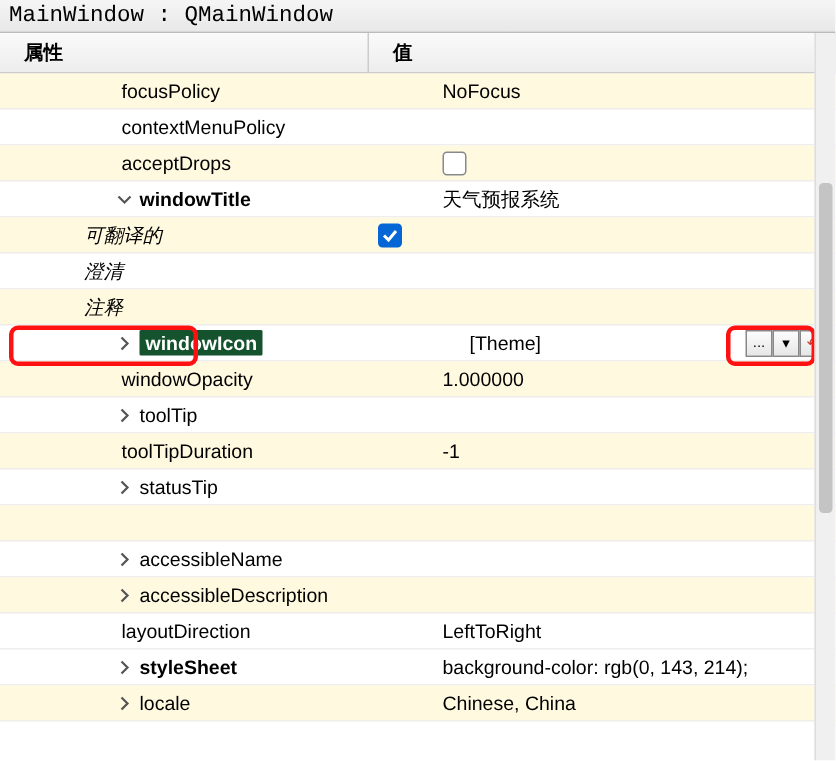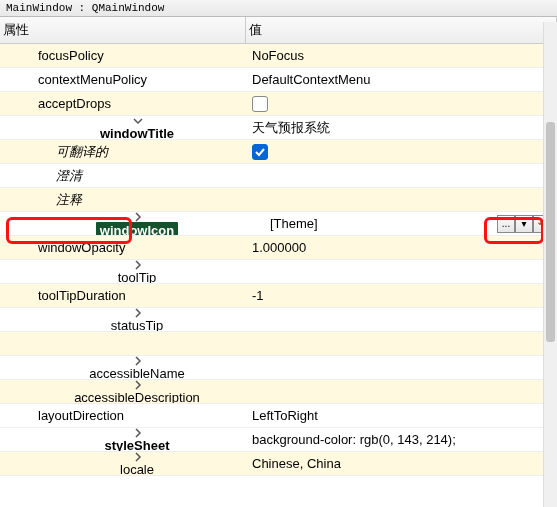--- a/index.html
+++ b/index.html
@@ -1,32 +1,32 @@
 <!DOCTYPE html>
 <html><head>
 <meta charset="utf-8">
 <style>
 * { margin: 0; padding: 0; box-sizing: border-box; font-family: "Segoe UI", Arial, sans-serif; font-size: 13px; }
 body { background: #fff; width: 557px; height: 507px; overflow: hidden; position: relative; }
-.title-bar { background: linear-gradient(#f5f5f5,#e8e8e8); border-bottom: 1px solid #bbb; padding: 2px 6px; font-family: "Courier New", monospace; font-size: 11px; }
+.title-bar { background: linear-gradient(#f5f5f5,#e8e8e8); border-bottom: 1px solid #bbb; padding: 2px 6px; font-family: "Courier New", monospace; font-size: 15px; }
 .header-row { display: flex; background: linear-gradient(#fafafa,#ededed); border-bottom: 1px solid #ccc; }
-.header-cell { padding: 4px 3px; border-right: 1px solid #ccc; }
+.header-cell { padding: 4px 16px; border-right: 1px solid #ccc; font-weight: bold; }
 .header-cell.col1 { width: 246px; }
 .header-cell.col2 { flex: 1; }
 .rows { }
 .row { display: flex; align-items: center; height: 24px; border-bottom: 1px solid #eee; }
 .row.alt { background: #fff9e0; }
 .row .prop-cell { width: 246px; display: flex; align-items: center; height: 100%; padding-right: 4px; overflow: hidden; }
 .row .val-cell { flex: 1; padding: 0 6px; display: flex; align-items: center; height: 100%; }
 .chev { width: 12px; height: 12px; display: inline-flex; align-items: center; justify-content: center; margin-left: 2px; color: #555; }
 .chev svg { width: 10px; height: 10px; }
-.indent-1 .prop-cell { padding-left: 38px; }
+.indent-1 .prop-cell { padding-left: 38px; margin-left: 43px; }
 .indent-2 .prop-cell { padding-left: 56px; font-style: italic; }
 .row.expando .prop-cell { padding-left: 4px; }
-.row.expando.indent-1 .prop-cell { padding-left: 32px; flex-direction: column; }
+.row.expando.indent-1 .prop-cell { padding-left: 32px; }
 .bold { font-weight: bold; }
 .selected .prop-cell { }
 .sel-box { background: #14532d; color: #fff; padding: 1px 4px; border-radius: 1px; }
 .highlight-ring { position: absolute; border: 3px solid #f11; border-radius: 6px; pointer-events: none; }
 .checkbox { width: 16px; height: 16px; border: 1px solid #888; border-radius: 3px; display: inline-flex; align-items: center; justify-content: center; background: #fff; }
 .checkbox.checked { background: #0566d6; border-color: #0566d6; color: #fff; }
 .checkbox.checked svg { width: 12px; height: 12px; }
 .val-controls { margin-left: auto; display: flex; gap: 0; }
 .mini-btn { width: 18px; height: 18px; border: 1px solid #888; background: linear-gradient(#fdfdfd,#e6e6e6); display: inline-flex; align-items: center; justify-content: center; font-size: 10px; cursor: pointer; }
 .mini-btn.reset { color: #c0392b; }
@@ -49,23 +49,20 @@
         <span>focusPolicy</span>
       </div>
       <div class="val-cell">
         <span>NoFocus</span>
       </div>
     </div>
     <div class="row indent-1">
       <div class="prop-cell">
         <span>contextMenuPolicy</span>
       </div>
-      <div class="val-cell">
-        <span>DefaultContextMenu</span>
-      </div>
     </div>
     <div class="row indent-1 alt">
       <div class="prop-cell">
         <span>acceptDrops</span>
       </div>
       <div class="val-cell">
         <span class="checkbox"></span>
       </div>
     </div>
     <div class="row indent-1 expando">

